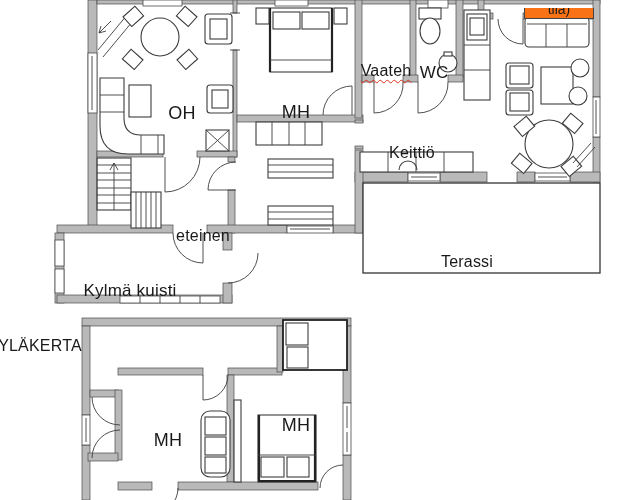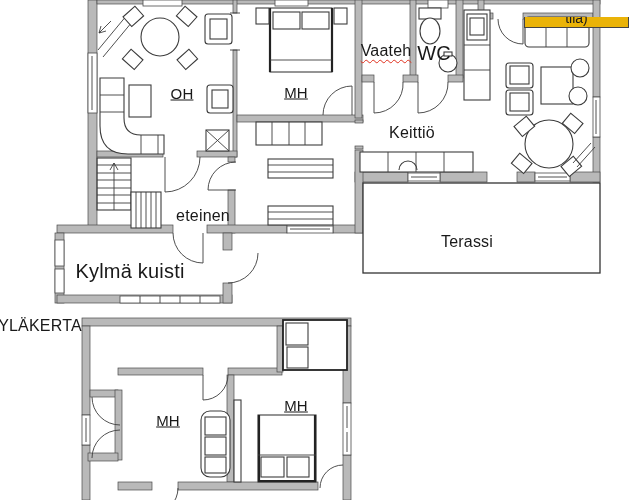--- a/index.html
+++ b/index.html
@@ -7,27 +7,27 @@
          font-family:"Liberation Sans","DejaVu Sans",sans-serif;color:#191919;}
   #plan-svg{position:absolute;left:0;top:0;}
   .wall{fill:#b9b9b9;stroke:#4a4a4a;stroke-width:.7;}
   .win{fill:#ffffff;stroke:#4a4a4a;stroke-width:.8;}
   .f{fill:#ffffff;stroke:#3c3c3c;stroke-width:1.1;}
   .t{fill:none;stroke:#3c3c3c;stroke-width:1.1;}
   .arc{fill:none;stroke:#3c3c3c;stroke-width:.9;}
   .ln{stroke:#3c3c3c;stroke-width:.9;}
   .lnd{stroke:#222222;stroke-width:2.2;}
   .lbl{position:absolute;transform:translate(-50%,-50%);font-size:16px;white-space:nowrap;
-       letter-spacing:.2px;color:#191919;}
-  .lbl-xl{font-size:15px;text-decoration:underline;}
-  .lbl-md{font-size:20px;}
+       letter-spacing:.2px;color:#191919;margin-top:20px;}
+  .lbl-xl{font-size:18px;}
+  .lbl-md{font-size:17px;}
   .squiggle{text-decoration-line:underline;text-decoration-style:wavy;
             text-decoration-color:#e0301e;text-decoration-thickness:1px;text-underline-offset:3px;}
-  #cutoff-box{position:absolute;left:524px;top:17px;width:68px;height:10px;overflow:hidden;
-              background:#eab308;border:1px solid #444;border-top:none;padding-left:35px;}
+  #cutoff-box{position:absolute;left:524px;top:8px;width:68px;height:10px;overflow:hidden;
+              background:#f97316;border:1px solid #444;border-top:none;}
   #cutoff-box span{position:absolute;left:50%;top:-7px;transform:translateX(-50%);
                    font-size:14px;white-space:nowrap;}
 </style>
 </head>
 <body>
 
 <div id="stage">
 
 <svg id="plan-svg" width="640" height="500" viewBox="0 0 640 500">
 

